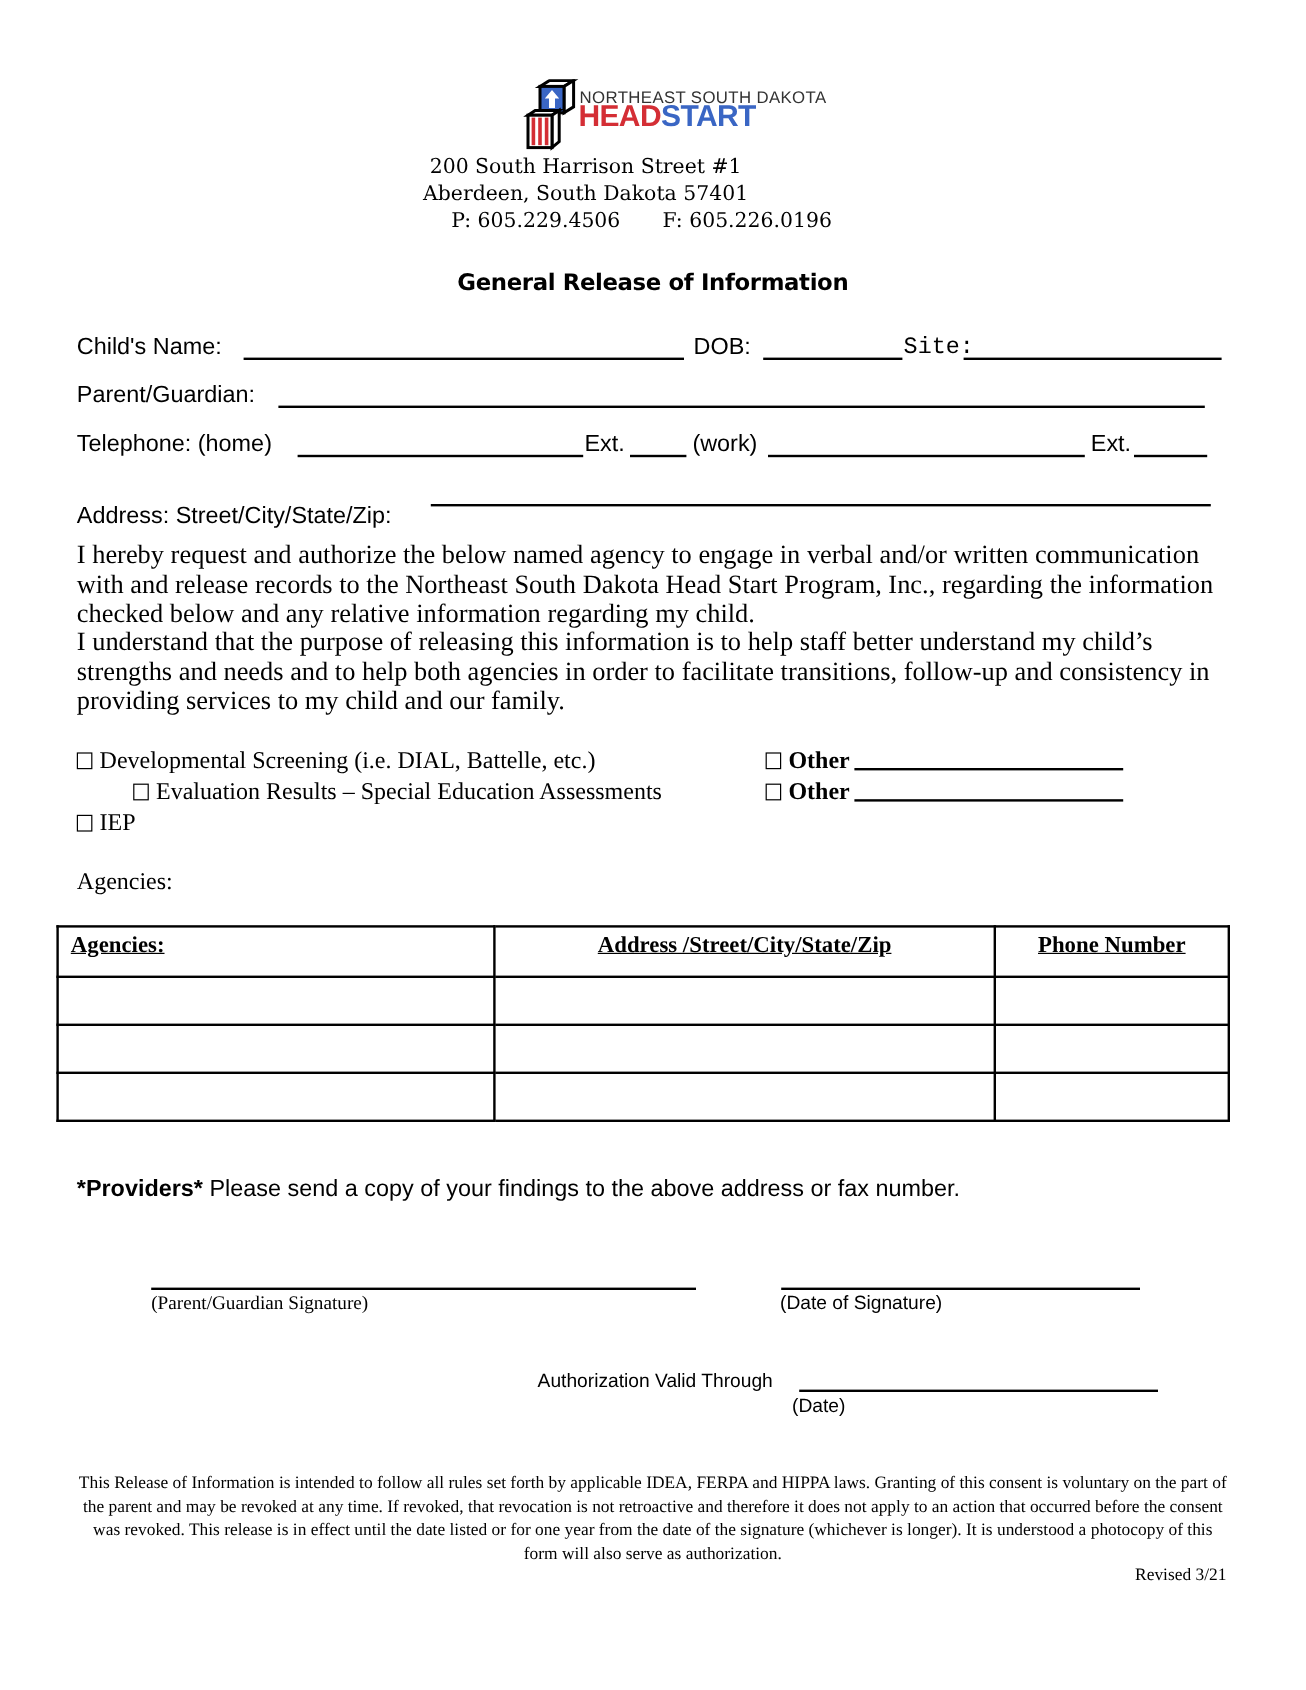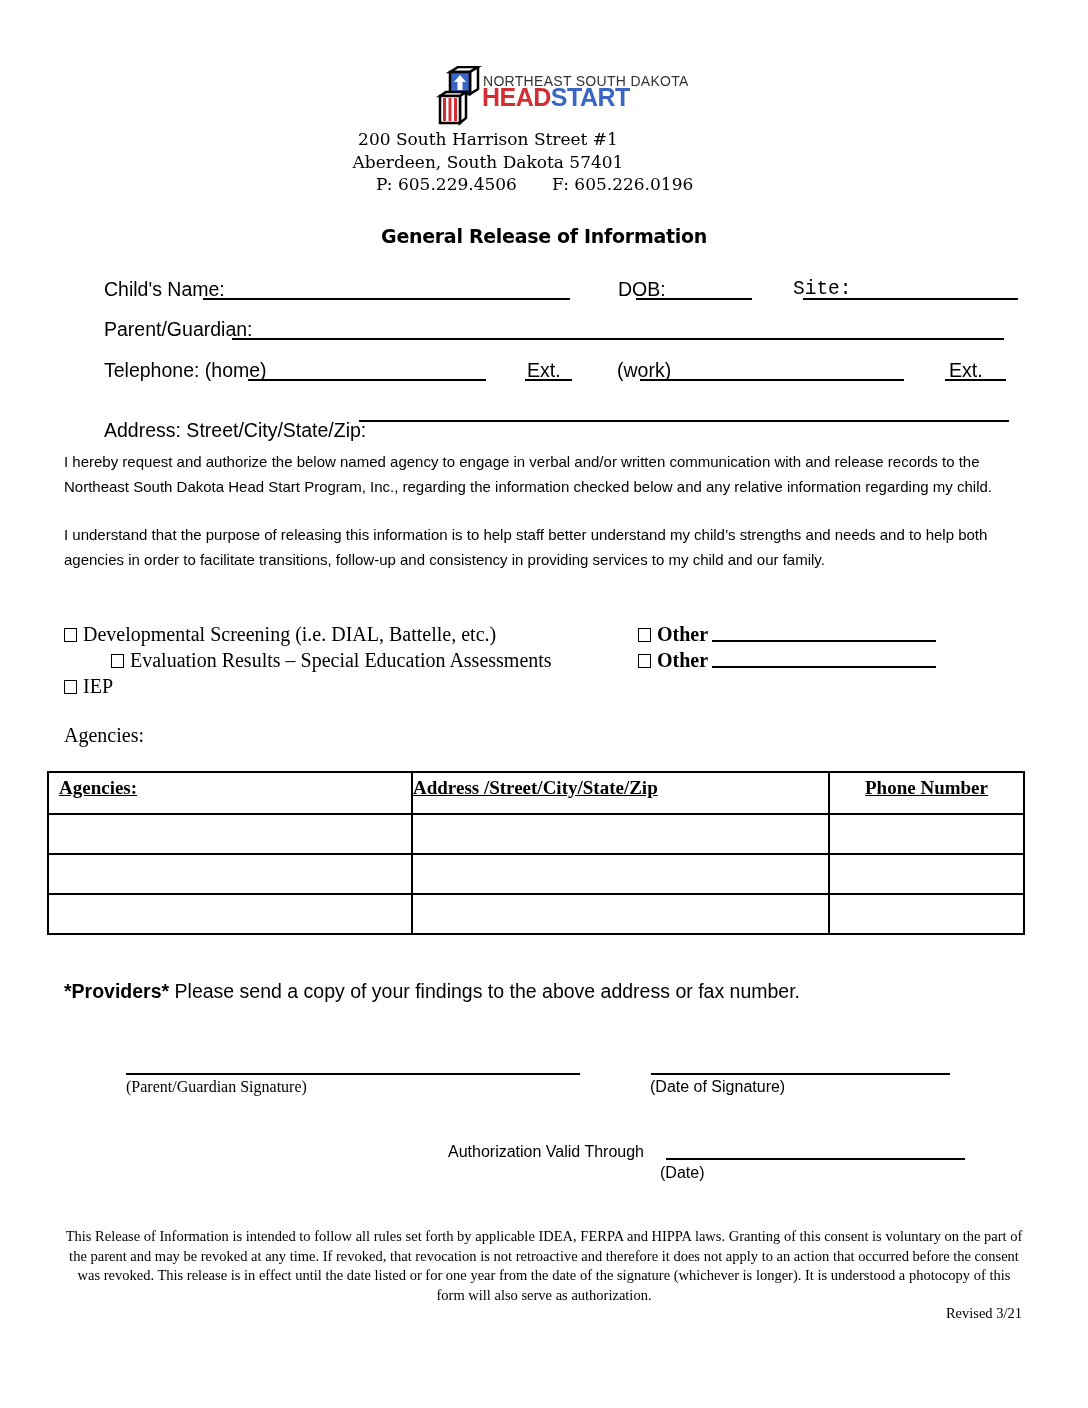--- a/index.html
+++ b/index.html
@@ -9,24 +9,24 @@
   
   #logo { left: 436px; top: 66px; width: 220px; height: 60px; }
   #logo .small { position: absolute; left: 47px; top: 7px; font-family: "Liberation Sans", sans-serif; font-size: 14px; color: #333; letter-spacing: 0.3px; white-space: nowrap; }
   #logo .big { position: absolute; left: 46px; top: 17px; font-family: "Liberation Sans", sans-serif; font-weight: bold; font-size: 25px; letter-spacing: -0.5px; white-space: nowrap; }
   #logo .head { color: #d42e35; }
   #logo .start { color: #3a66c4; }
 
   .addr { left: 0; width: 976px; text-align: center; font-family: "DejaVu Serif", serif; font-size: 17px; line-height: 22px; }
   #title { left: 0; width: 1088px; text-align: center; top: 225px; font-family: "DejaVu Sans", sans-serif; font-weight: bold; font-size: 19px; letter-spacing: -0.3px; }
 
-  .field-row { left: 64px; font-family: "Liberation Sans", sans-serif; font-size: 19.5px; white-space: nowrap; margin-left: 40px; }
+  .field-row { left: 64px; font-family: "Liberation Sans", sans-serif; font-size: 19.5px; white-space: nowrap; }
   .line { position: absolute; border-bottom: 2px solid #000; height: 0; }
 
-  .para { left: 64px; width: 960px; font-family: Liberation Sans, sans-serif; font-size: 15px; line-height: 24.5px; }
+  .para { left: 64px; width: 960px; font-family: Liberation Serif, serif; font-size: 22px; line-height: 24.5px; }
 
   .check { font-family: "Liberation Serif", serif; font-size: 20px; white-space: nowrap; }
   .box { display: inline-block; width: 11px; height: 12px; border: 1px solid #000; margin-right: 6px; vertical-align: -1px; }
 
   table#agencies { position: absolute; left: 47px; top: 771px; width: 978px; border-collapse: collapse; font-family: "Liberation Serif", serif; }
   table#agencies td, table#agencies th { border: 2px solid #000; padding: 0; }
   table#agencies th { height: 36px; font-weight: bold; font-size: 19px; text-decoration: underline; vertical-align: top; padding-top: 4px; }
   table#agencies td { height: 38px; }
 
   #providers { left: 64px; top: 980px; font-family: "Liberation Sans", sans-serif; font-size: 19.5px; white-space: nowrap; }
@@ -107,21 +107,21 @@
   <span class="box"></span><span>Other</span>
 </div>
 <div class="line" style="left:712px; top:666px; width:224px;"></div>
 
 <div class="abs check" style="left:64px; top:724px;">Agencies:</div>
 
 <table id="agencies">
   <thead>
     <tr>
       <th style="width:352px; text-align:left; padding-left:10px;">Agencies:</th>
-      <th style="width:415px; text-align:left;">Address /Street/City/State/Zip</th>
+      <th style="width:415px; text-align:center;">Address /Street/City/State/Zip</th>
       <th style="text-align:center;">Phone Number</th>
     </tr>
   </thead>
   <tbody>
     <tr>
       <td></td>
       <td></td>
       <td></td>
     </tr>
     <tr>

